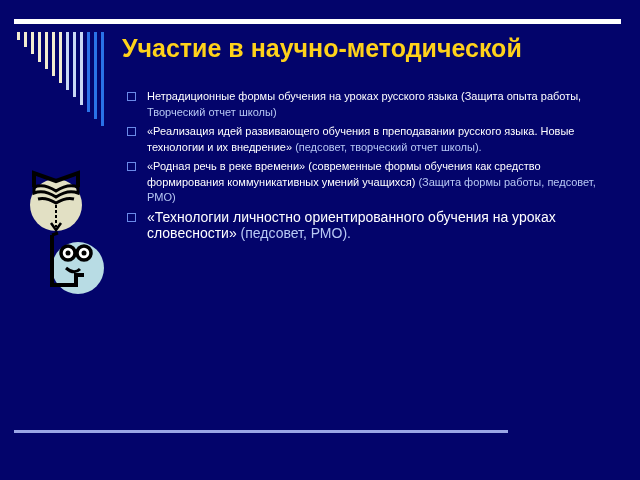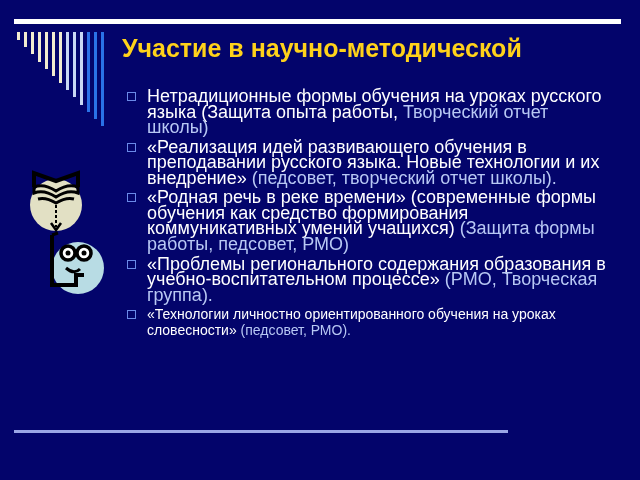--- a/index.html
+++ b/index.html
@@ -24,21 +24,21 @@
     color: #ffd21a; font-weight: bold; font-size: 25px; line-height: 23px;
   }
   .title .l2 { display: block; padding-left: 25px; }
   .title .l1 { display: block; }
   .bullets {
     position: absolute; left: 127px; top: 89px; width: 480px;
     margin: 0; padding: 0; list-style: none;
   }
   .bullets li {
     position: relative; padding-left: 20px;
-    color: #ffffff; font-size: 18px; line-height: 15.5px;
+    color: #ffffff; font-size: 11px; line-height: 15.5px;
     margin-bottom: 4.2px;
   }
   .bullets li.bold { font-weight: normal; font-size: 14px; }
   .bullets li .bullet {
     position: absolute; left: 0; top: 3px; width: 9px; height: 9px;
     border: 1.2px solid #6a8ae8; box-sizing: border-box;
   }
   .bullets li .note { color: #b8c8f4; }
   .clipart { position: absolute; left: 26px; top: 165px; width: 90px; height: 135px; }
 </style>
@@ -94,23 +94,19 @@
     <span>Нетрадиционные формы обучения на уроках русского языка (Защита опыта работы, </span><span class="note">Творческий отчет школы)</span>
   </li>
   <li>
     <span class="bullet"></span>
     <span>«Реализация идей развивающего обучения в преподавании русского языка. Новые технологии и их внедрение» </span><span class="note">(педсовет, творческий отчет школы).</span>
   </li>
   <li>
     <span class="bullet"></span>
     <span>«Родная речь в реке времени» (современные формы обучения как средство формирования коммуникативных умений учащихся) </span><span class="note">(Защита формы работы, педсовет, РМО)</span>
   </li>
-  <li>
-    <span class="bullet"></span>
-    <span>«Проблемы регионального содержания образования в учебно-воспитательном процессе» </span><span class="note">(РМО, Творческая группа).</span>
-  </li>
   <li class="bold">
     <span class="bullet"></span>
     <span>«Технологии личностно ориентированного обучения на уроках словесности» </span><span class="note">(педсовет, РМО).</span>
   </li>
 </ul>
 
 <div class="bottom-rule"></div>
 
 </body></html>

